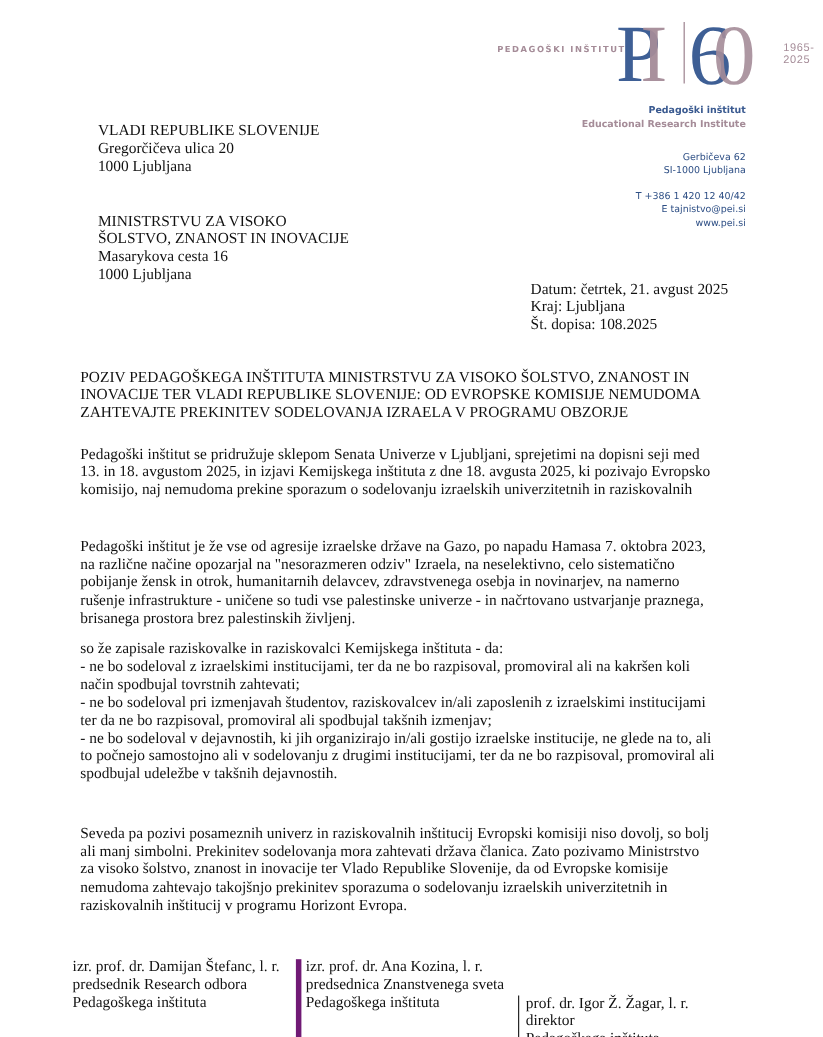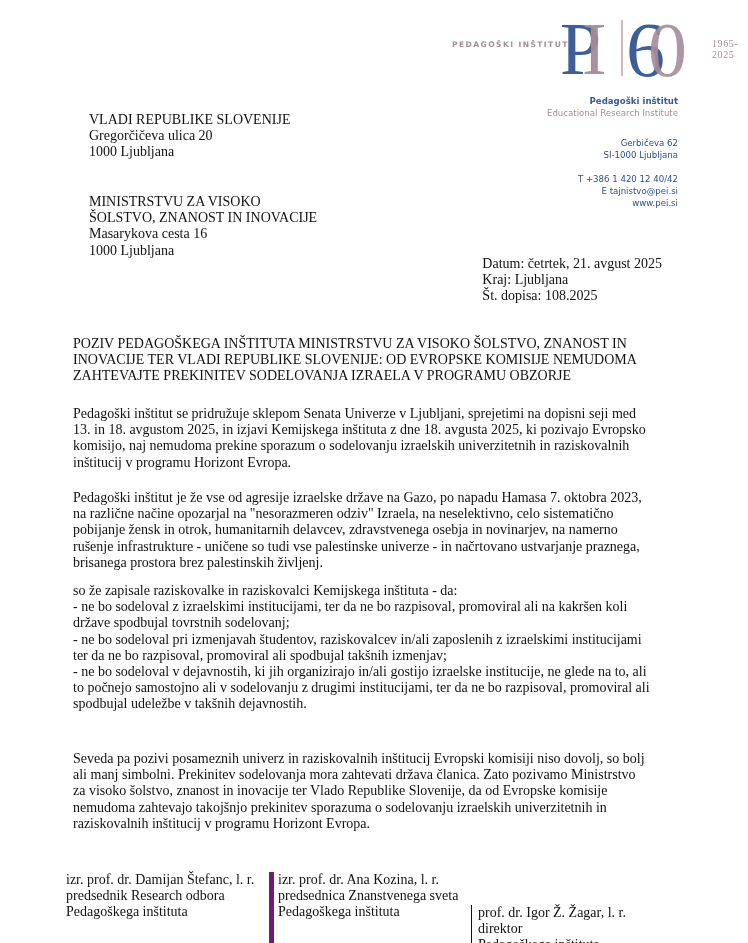--- a/index.html
+++ b/index.html
@@ -2,27 +2,27 @@
 <html><head>
 <meta charset="utf-8">
 <style>
   html, body { margin: 0; padding: 0; background: #ffffff; }
   body { width: 748px; height: 943px; position: relative; overflow: hidden; font-family: "Liberation Serif", serif; color: #111; }
   .serif { font-family: "Liberation Serif", serif; font-size: 14px; line-height: 16.2px; color: #111; }
 
   
   .logo { position: absolute; top: 0; left: 440px; width: 308px; height: 90px; }
   .logo-text { position: absolute; top: 40px; left: 12px; font-family: "DejaVu Sans", sans-serif; font-size: 7.6px; font-weight: bold; letter-spacing: 1.4px; color: #a58c98; }
-  .logo-years { position: absolute; top: 38px; left: 272px; font-family: Liberation Serif, serif; font-size: 10px; letter-spacing: 0.6px; color: #a58c98; }
+  .logo-years { position: absolute; top: 38px; left: 272px; font-family: Liberation Sans, sans-serif; font-size: 10px; letter-spacing: 0.6px; color: #a58c98; }
   .logo-mark { position: absolute; top: 10px; left: 118px; width: 150px; height: 72px; }
 
   
   .sender { position: absolute; top: 95px; right: 70px; text-align: right; font-family: "DejaVu Sans", sans-serif; font-size: 8.6px; line-height: 12px; color: #2e4f85; }
   .sender .name { font-weight: bold; color: #3a5a90; }
-  .sender .en { color: #a58c98; }
+  .sender .en { color: #a58c98; font-weight: bold; }
   .sender .gap { height: 18px; }
   .sender .gap2 { height: 12px; }
 
   
   .recipient { position: absolute; left: 89px; }
   .r1 { top: 112px; }
   .r2 { top: 194px; }
 
   
   .meta { position: absolute; top: 256px; right: 86px; }
@@ -97,35 +97,34 @@
 <div class="title serif">
   <div>POZIV PEDAGOŠKEGA INŠTITUTA MINISTRSTVU ZA VISOKO ŠOLSTVO, ZNANOST IN</div>
   <div>INOVACIJE TER VLADI REPUBLIKE SLOVENIJE: OD EVROPSKE KOMISIJE NEMUDOMA</div>
   <div>ZAHTEVAJTE PREKINITEV SODELOVANJA IZRAELA V PROGRAMU OBZORJE</div>
 </div>
 
 <div class="para p1 serif">
   <div>Pedagoški inštitut se pridružuje sklepom Senata Univerze v Ljubljani, sprejetimi na dopisni seji med</div>
   <div>13. in 18. avgustom 2025, in izjavi Kemijskega inštituta z dne 18. avgusta 2025, ki pozivajo Evropsko</div>
   <div>komisijo, naj nemudoma prekine sporazum o sodelovanju izraelskih univerzitetnih in raziskovalnih</div>
-  <div>inštitucij v programu Horizont Evropa.</div>
 </div>
 
 <div class="para p2 serif">
   <div>Pedagoški inštitut je že vse od agresije izraelske države na Gazo, po napadu Hamasa 7. oktobra 2023,</div>
   <div>na različne načine opozarjal na "nesorazmeren odziv" Izraela, na neselektivno, celo sistematično</div>
   <div>pobijanje žensk in otrok, humanitarnih delavcev, zdravstvenega osebja in novinarjev, na namerno</div>
   <div>rušenje infrastrukture - uničene so tudi vse palestinske univerze - in načrtovano ustvarjanje praznega,</div>
   <div>brisanega prostora brez palestinskih življenj.</div>
 </div>
 
 <div class="para p3 serif">
   <div>so že zapisale raziskovalke in raziskovalci Kemijskega inštituta - da:</div>
   <div>- ne bo sodeloval z izraelskimi institucijami, ter da ne bo razpisoval, promoviral ali na kakršen koli</div>
-  <div>države spodbujal tovrstnih sodelovanj;</div>
+  <div>način spodbujal tovrstnih zahtevati;</div>
   <div>- ne bo sodeloval pri izmenjavah študentov, raziskovalcev in/ali zaposlenih z izraelskimi institucijami</div>
   <div>ter da ne bo razpisoval, promoviral ali spodbujal takšnih izmenjav;</div>
   <div>- ne bo sodeloval v dejavnostih, ki jih organizirajo in/ali gostijo izraelske institucije, ne glede na to, ali</div>
   <div>to počnejo samostojno ali v sodelovanju z drugimi institucijami, ter da ne bo razpisoval, promoviral ali</div>
   <div>spodbujal udeležbe v takšnih dejavnostih.</div>
 </div>
 
 <div class="para p4 serif">
   <div>Seveda pa pozivi posameznih univerz in raziskovalnih inštitucij Evropski komisiji niso dovolj, so bolj</div>
   <div>ali manj simbolni. Prekinitev sodelovanja mora zahtevati država članica. Zato pozivamo Ministrstvo</div>

